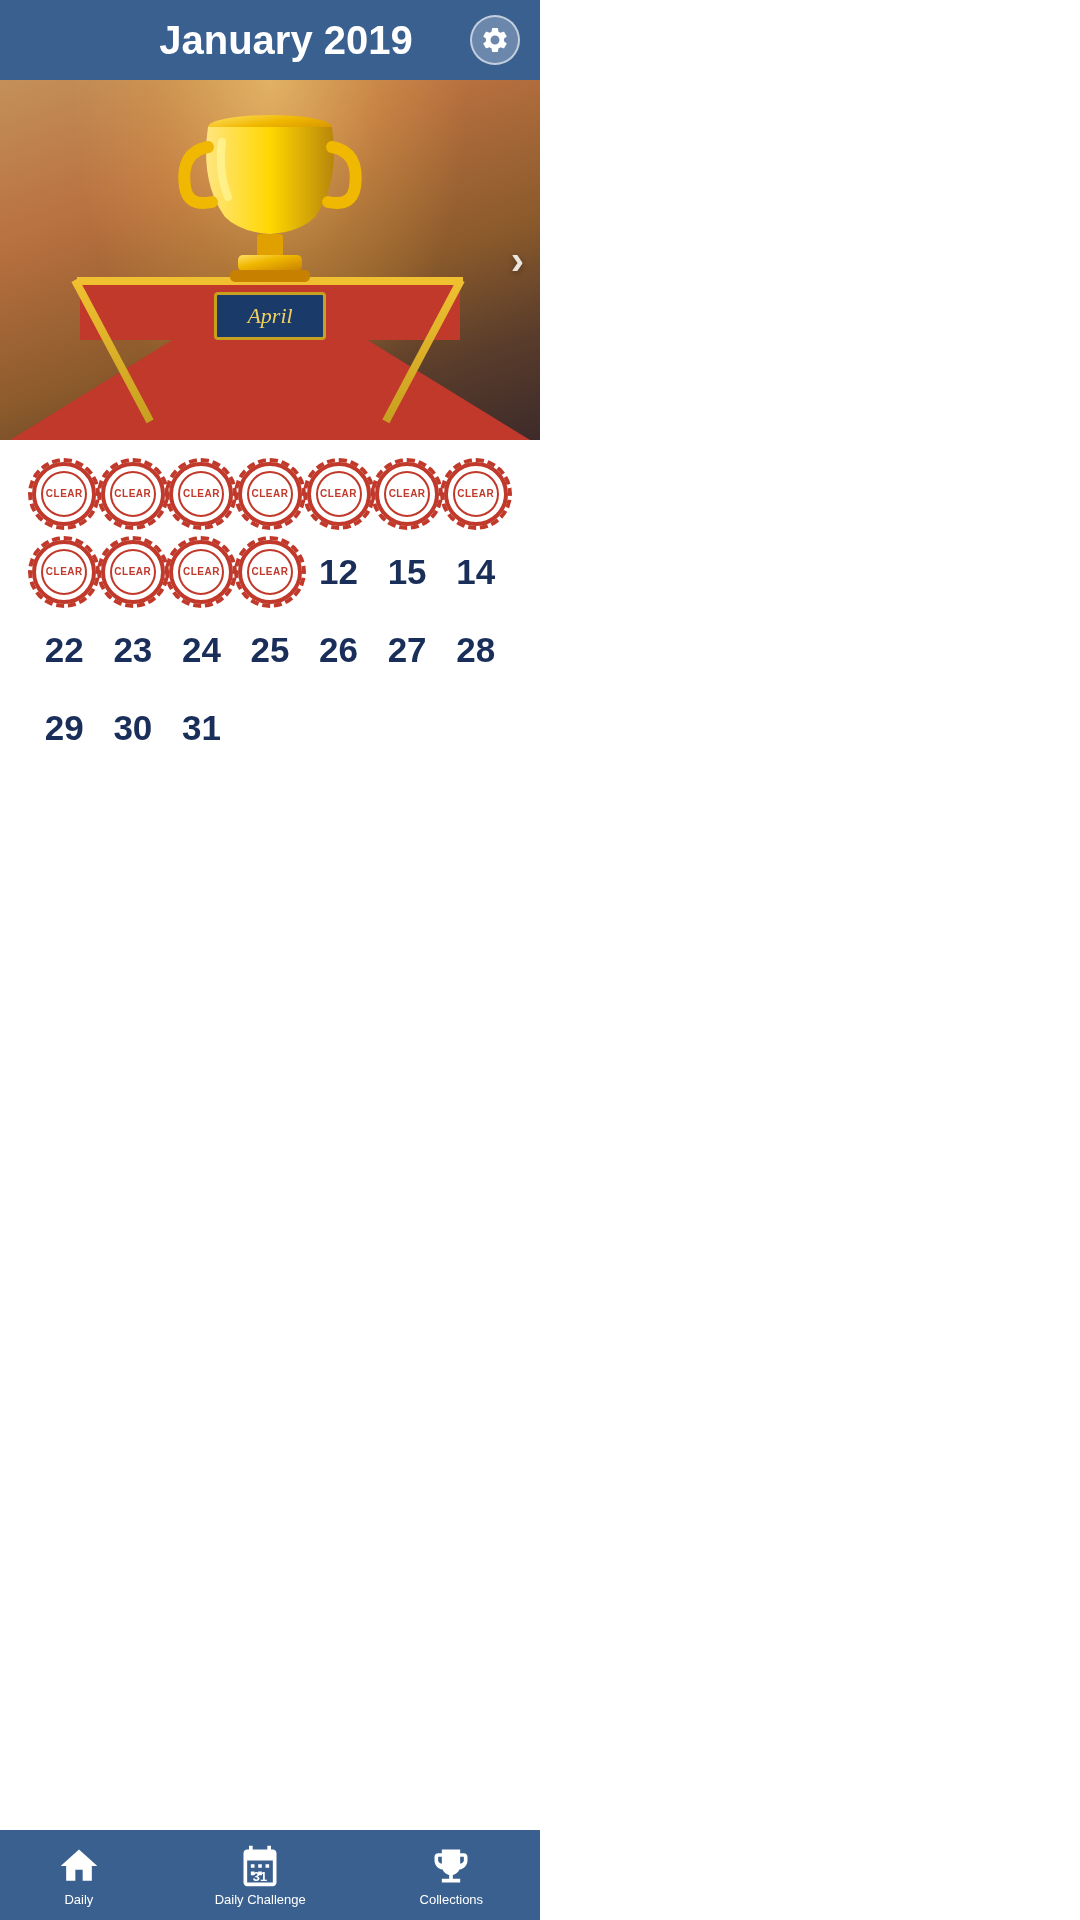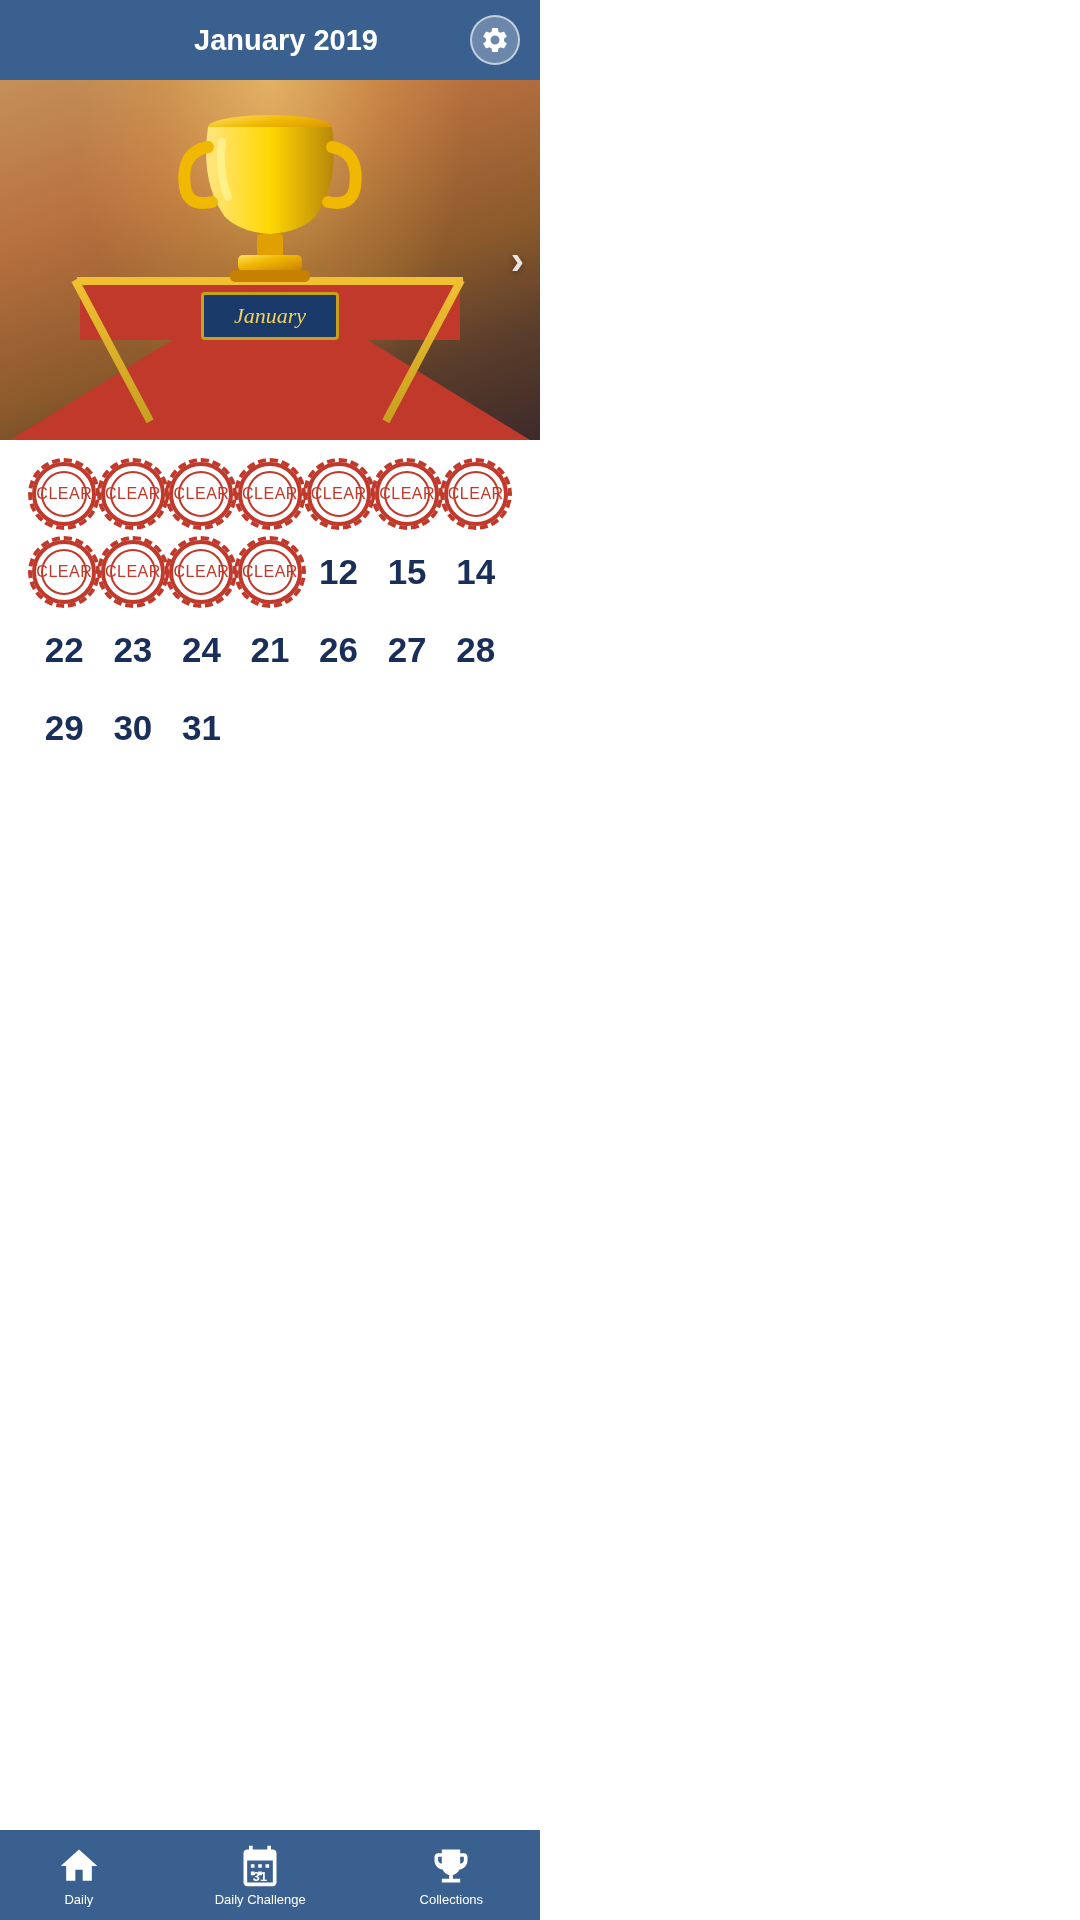--- a/index.html
+++ b/index.html
@@ -18,21 +18,21 @@
       background: #3a6090;
       display: flex;
       align-items: center;
       justify-content: center;
       padding: 18px 20px;
       position: relative;
       height: 80px;
     }
     .header-title {
       color: #fff;
-      font-size: 29px;
+      font-size: 40px;
       font-weight: bold;
       margin-left: 32px;
     }
     .gear-btn {
       position: absolute;
       right: 20px;
       top: 50%;
       transform: translateY(-50%);
       width: 50px;
       height: 50px;
@@ -233,22 +233,22 @@
       height: 46px;
       border-radius: 50%;
       border: 2px solid #c0392b;
       background: #fff;
       display: flex;
       align-items: center;
       justify-content: center;
     }
     .stamp-label {
       color: #c0392b;
-      font-size: 16px;
-      font-weight: 400;
+      font-size: 10px;
+      font-weight: 700;
       letter-spacing: 0.5px;
       text-align: center;
       line-height: 1;
     }
 
     
     .bottom-nav {
       position: fixed;
       bottom: 0;
       width: 540px;
@@ -331,21 +331,21 @@
       <path d="M38,75 Q10,80 15,115 Q18,135 42,130" stroke="#f0b800" stroke-width="12" fill="none" stroke-linecap="round"></path>
       <path d="M162,75 Q190,80 185,115 Q182,135 158,130" stroke="#f0b800" stroke-width="12" fill="none" stroke-linecap="round"></path>
 
       <rect x="87" y="162" width="26" height="22" rx="3" fill="#e0a000"></rect>
 
       <rect x="68" y="183" width="64" height="16" rx="5" fill="url(#tg1)"></rect>
       <rect x="60" y="198" width="80" height="12" rx="5" fill="#c88000"></rect>
     </svg>
 
     <div class="plaque">
-      <span class="plaque-text">January</span>
+      <span class="plaque-text">April</span>
     </div>
   </div>
 
   <div class="next-arrow">›</div>
 </div>
 
 <div class="calendar">
 
   <div class="calendar-row">
     <div class="clear-stamp">
@@ -431,21 +431,21 @@
     <div class="day-num">12</div>
     <div class="day-num">15</div>
     <div class="day-num">14</div>
   </div>
 
 
   <div class="calendar-row">
     <div class="day-num">22</div>
     <div class="day-num">23</div>
     <div class="day-num">24</div>
-    <div class="day-num">21</div>
+    <div class="day-num">25</div>
     <div class="day-num">26</div>
     <div class="day-num">27</div>
     <div class="day-num">28</div>
   </div>
 
   <div class="calendar-row">
     <div class="day-num">29</div>
     <div class="day-num">30</div>
     <div class="day-num">31</div>
     <div></div>

